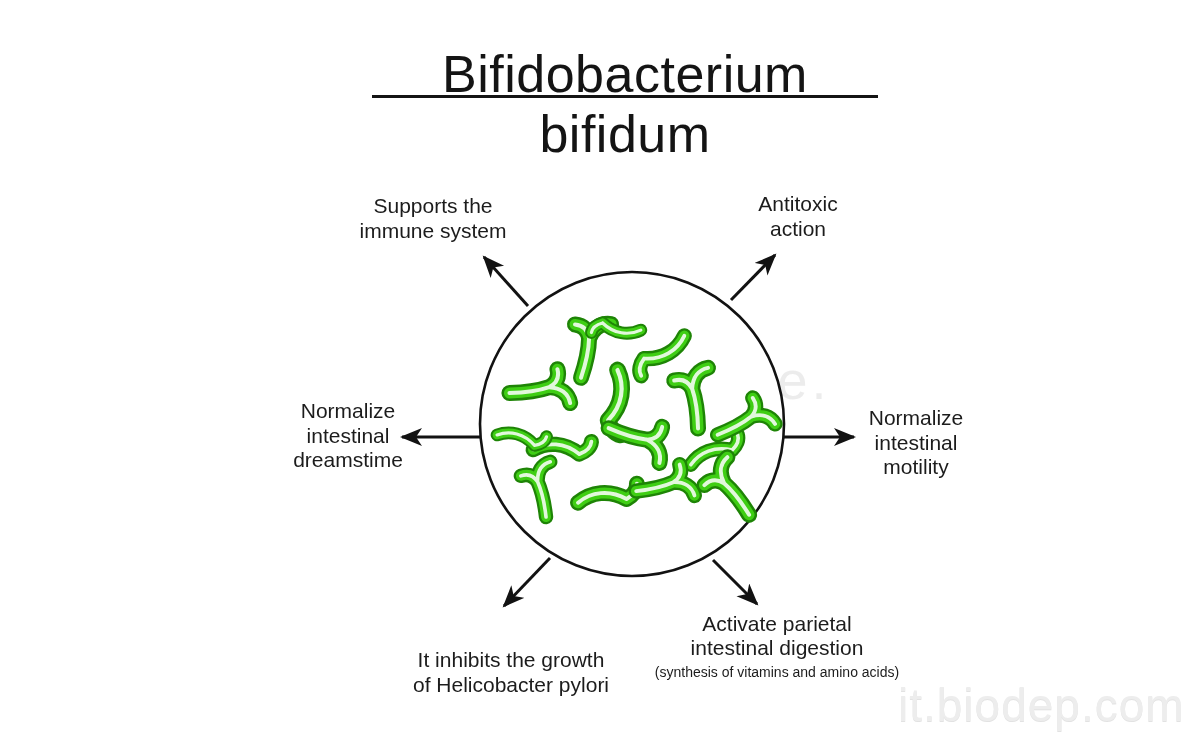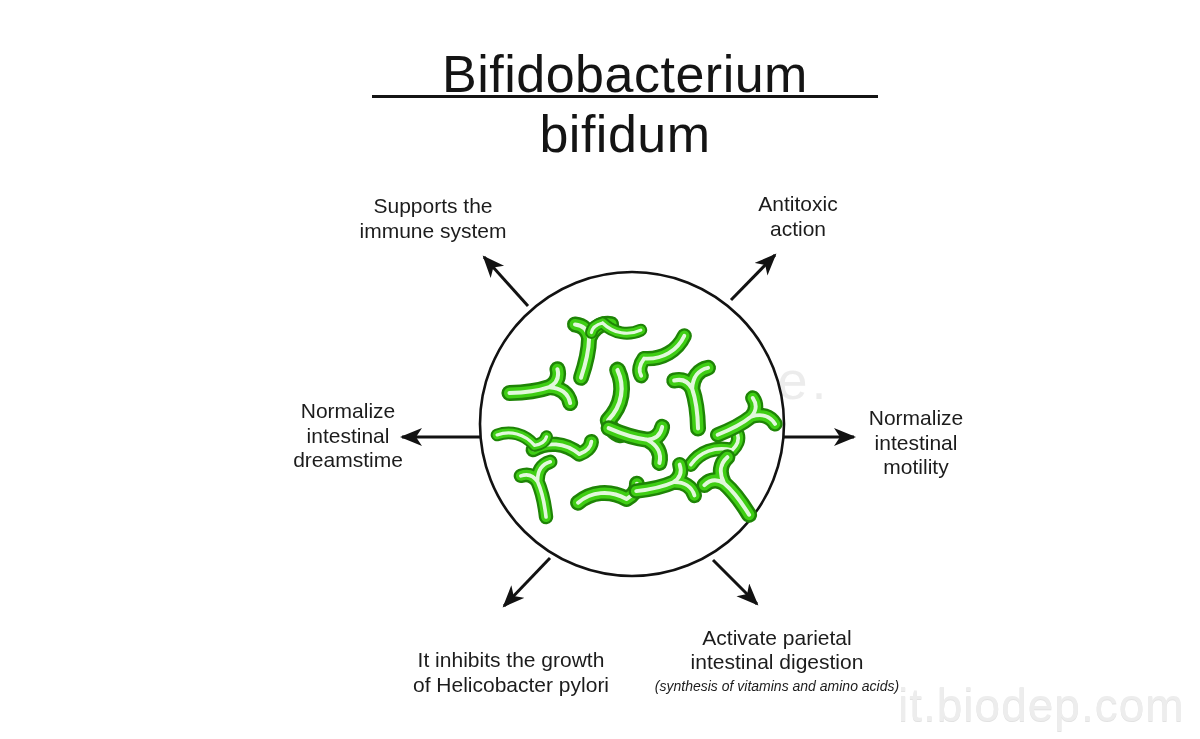--- a/index.html
+++ b/index.html
@@ -11,27 +11,27 @@
     position:absolute;left:372px;top:44px;width:506px;text-align:center;
     font-size:52px;font-weight:400;color:#141414;letter-spacing:.5px;
   }
   .title-underline{
     position:absolute;left:372px;top:95px;width:506px;height:3px;background:#141414;
   }
   .label{
     position:absolute;transform:translate(-50%,-50%);text-align:center;
     font-size:21px;line-height:1.17;white-space:pre-line;color:#1c1c1c;
   }
-  .label .note{display:block;font-size:14px;line-height:1.3;margin-top:2px;white-space:pre-line;font-style:italic;}
+  .label .note{display:block;font-size:14px;line-height:1.3;margin-top:2px;white-space:pre-line;}
   #lbl-tl{left:433px;top:219px;}
   #lbl-tr{left:798px;top:217px;}
   #lbl-l {left:348px;top:436px;}
   #lbl-r {left:916px;top:443px;}
   #lbl-bl{left:491px;top:673px;margin-left:20px;}
-  #lbl-br{left:777px;top:660px;}
+  #lbl-br{left:777px;top:646px;}
   .wm-center{
     position:absolute;left:660px;top:380px;transform:translate(-50%,-50%);
     font-size:54px;letter-spacing:4px;color:#9a9a9a;opacity:.18;pointer-events:none;
   }
   .wm-corner{
     position:absolute;left:898px;top:678px;font-size:46px;letter-spacing:1px;
     color:#ededed;text-shadow:0 1px 0 #e2e2e2;pointer-events:none;
   }
   svg{position:absolute;left:0;top:0;}
   .arrow{stroke:#121212;stroke-width:3;fill:none;}

